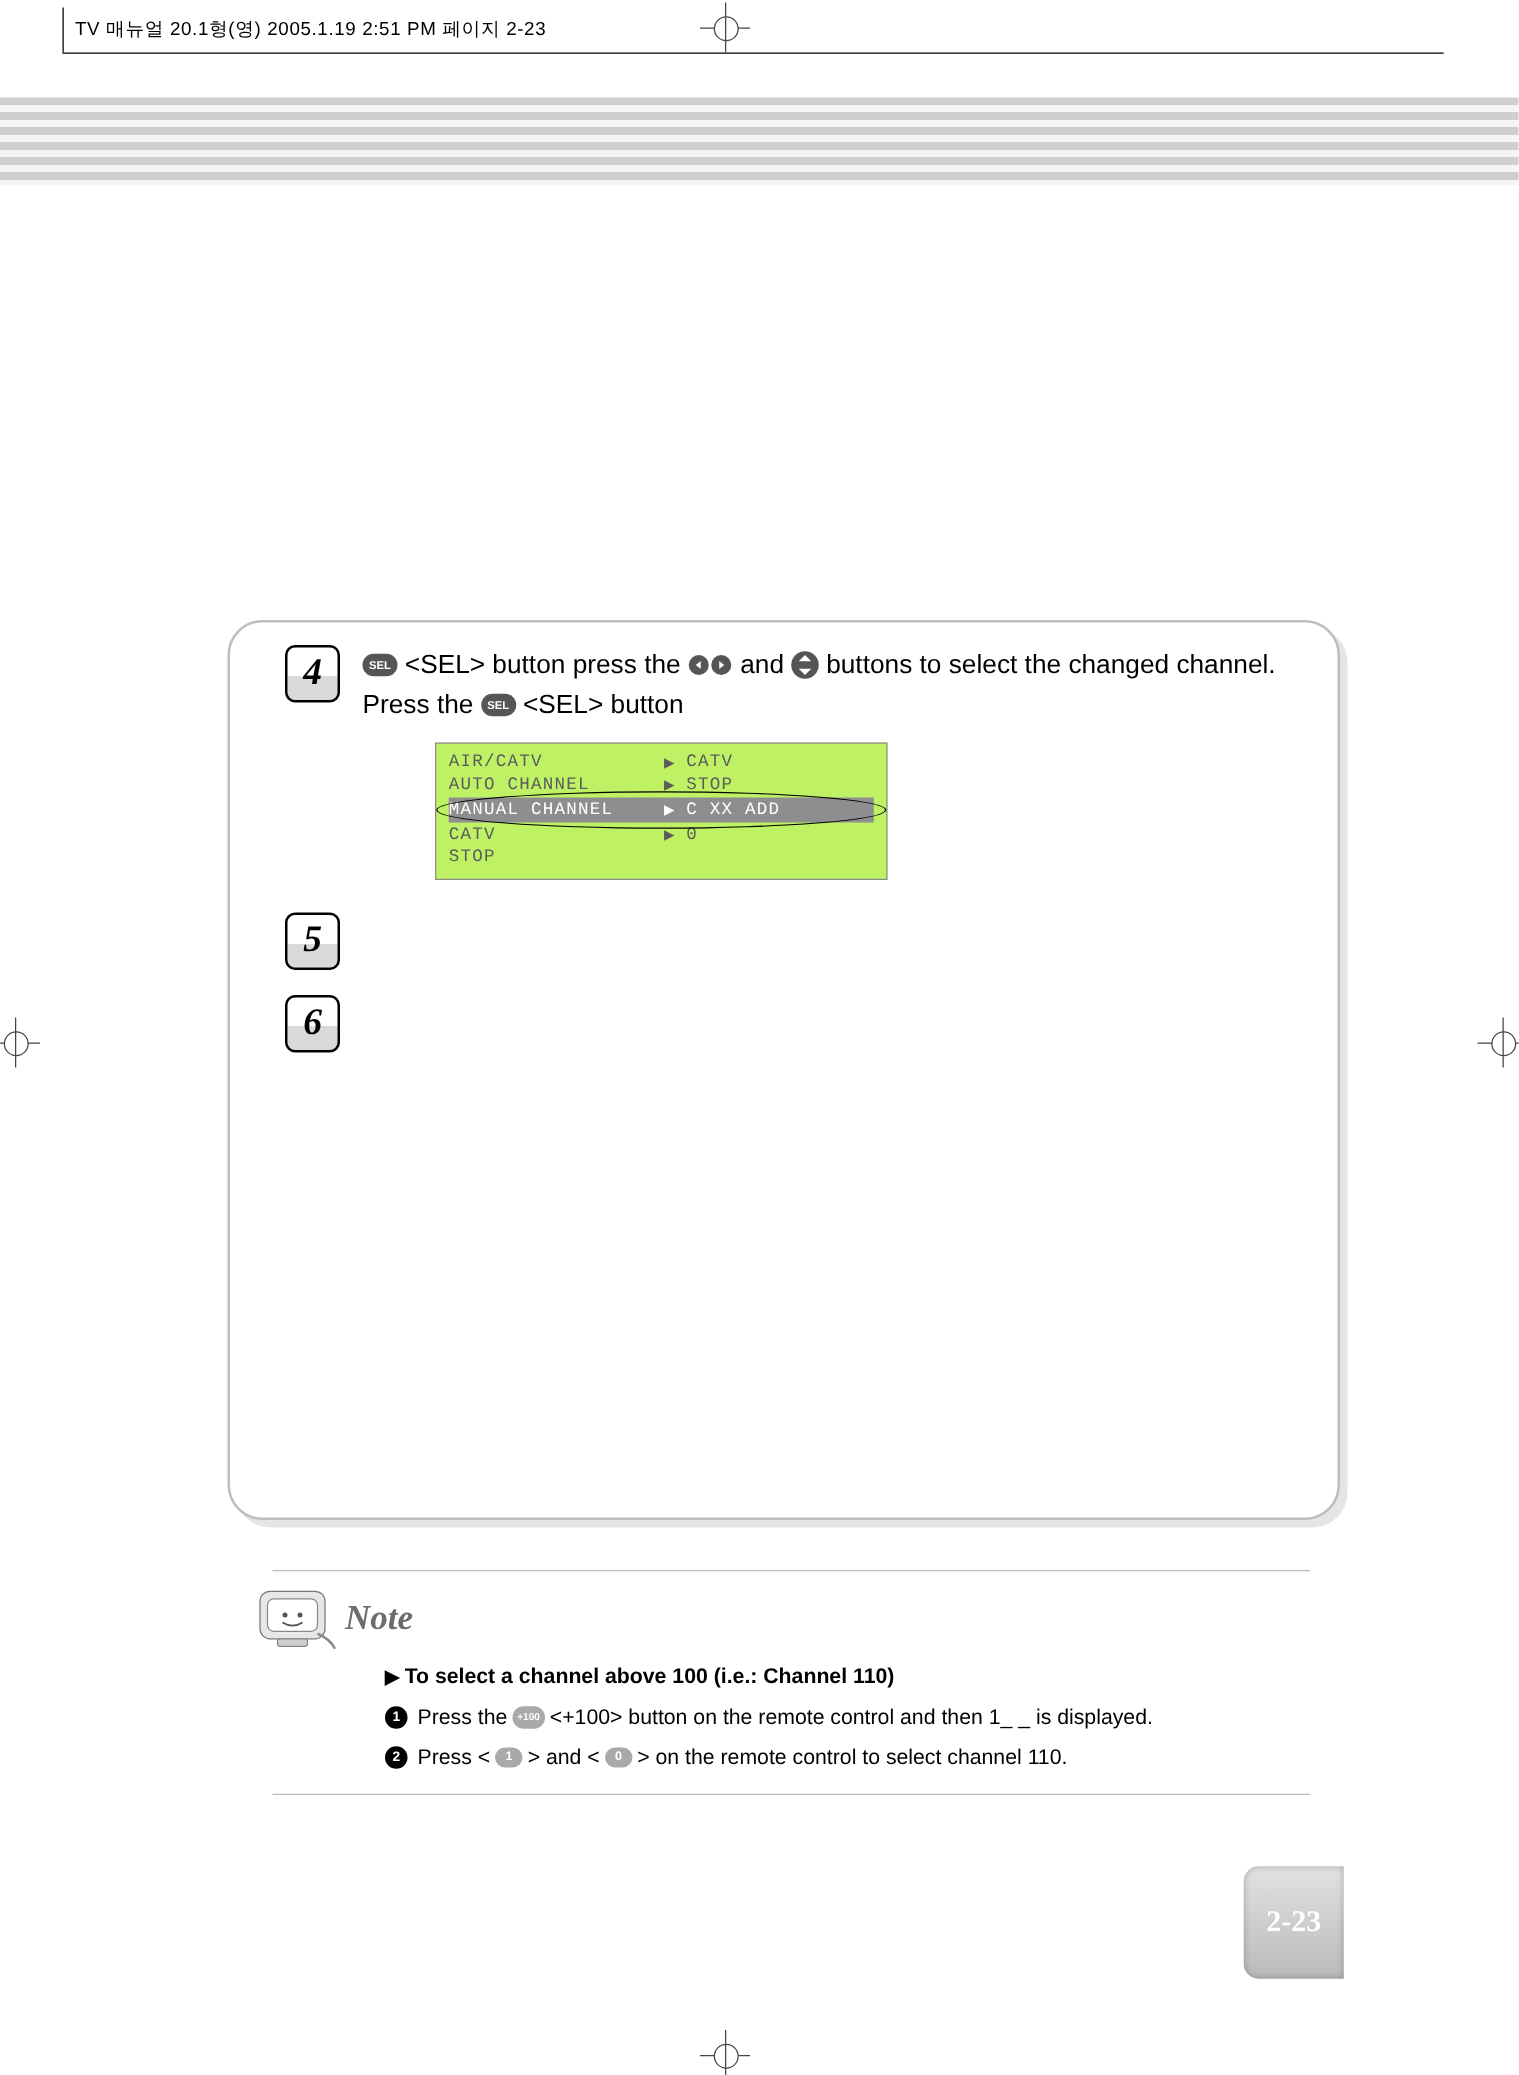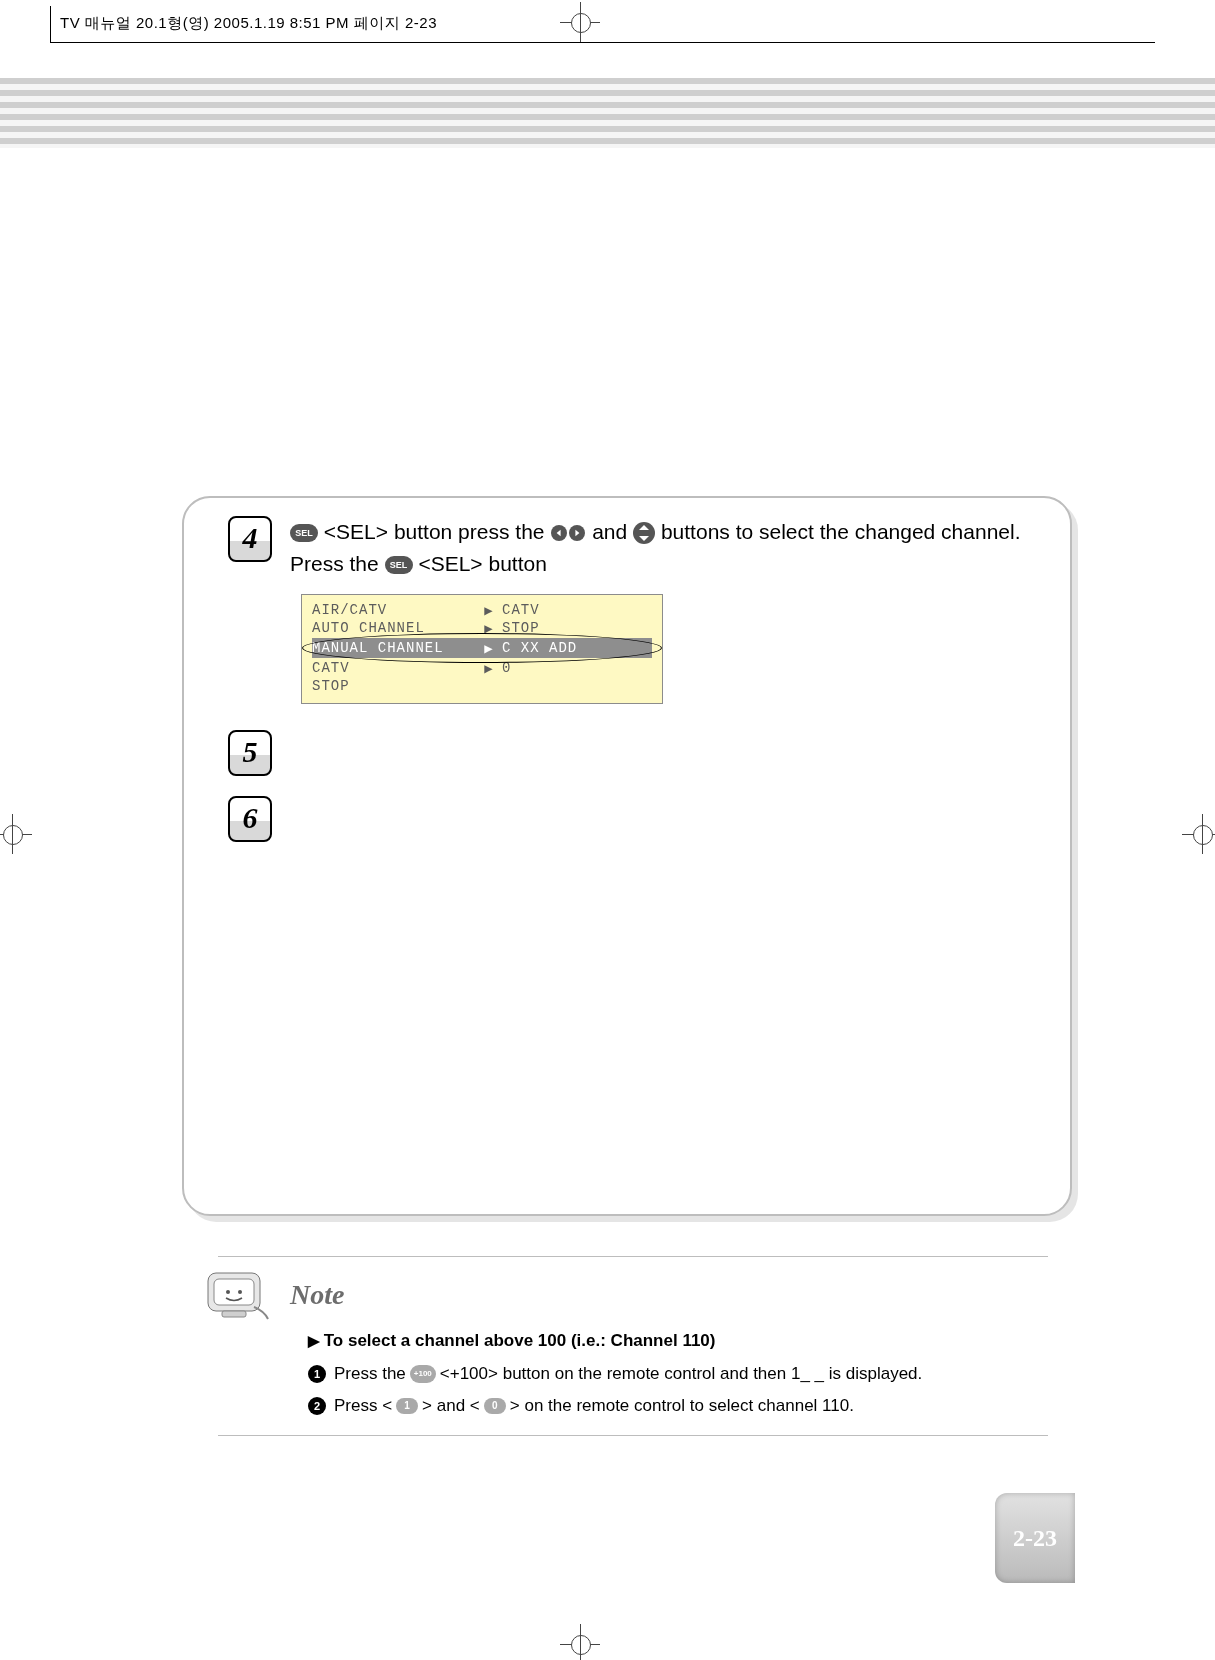--- a/index.html
+++ b/index.html
@@ -145,23 +145,23 @@
   }
   .pill.updn::before, .pill.updn::after{
     content:""; position:absolute; left:50%; transform:translateX(-50%);
     border-left:5px solid transparent; border-right:5px solid transparent;
   }
   .pill.updn::before{ top:3px;  border-bottom:5px solid #fff; }
   .pill.updn::after { bottom:3px; border-top:5px solid #fff; }
 
   
   .osd {
-    margin: 14px 0 26px 73px;
+    margin: 14px 0 26px 120px;
     width: 340px;
-    background:#fef9c3;
+    background:#bef264;
     border:1px solid #8c8c8c;
     font-family: "Courier New", monospace;
     letter-spacing: 1px;
     font-size: 14px;
     color:#5c5c5c;
     padding: 6px 10px 8px;
     position: relative;
   }
   .osd-row {
     display:flex; justify-content:space-between; align-items:center;
@@ -189,21 +189,21 @@
     width: 830px;
   }
   .note-hr {
     border:0;
     border-top:1px solid #bdbdbd;
     margin:0;
   }
   .note-head {
     display:flex;
     align-items:center;
-    gap:18px;
+    gap:4px;
     padding:8px 0 4px;
   }
   .note-icon {
     width:70px; height:60px;
     position:relative;
     margin-left:-16px;
   }
   .note-icon svg { width:100%; height:100%; }
   .note-title {
     font-family:"Times New Roman", serif;
@@ -248,21 +248,21 @@
     font-family:Georgia, "Times New Roman", serif;
     font-weight:bold;
     font-size:24px;
     display:flex; align-items:center; justify-content:center;
   }
 </style>
 </head>
 <body>
 
 <div class="print-rule-v"></div>
-<div class="print-header">TV 매뉴얼 20.1형(영) 2005.1.19 8:51 PM 페이지 2-23</div>
+<div class="print-header">TV 매뉴얼 20.1형(영) 2005.1.19 2:51 PM 페이지 2-23</div>
 <div class="print-rule-h"></div>
 
 <div class="crop" style="left:560px; top:2px;">
     <div class="ring"></div>
   </div>
 <div class="crop" style="left:-8px;  top:814px;">
     <div class="ring"></div>
   </div>
 <div class="crop" style="left:1182px;top:814px;">
     <div class="ring"></div>

